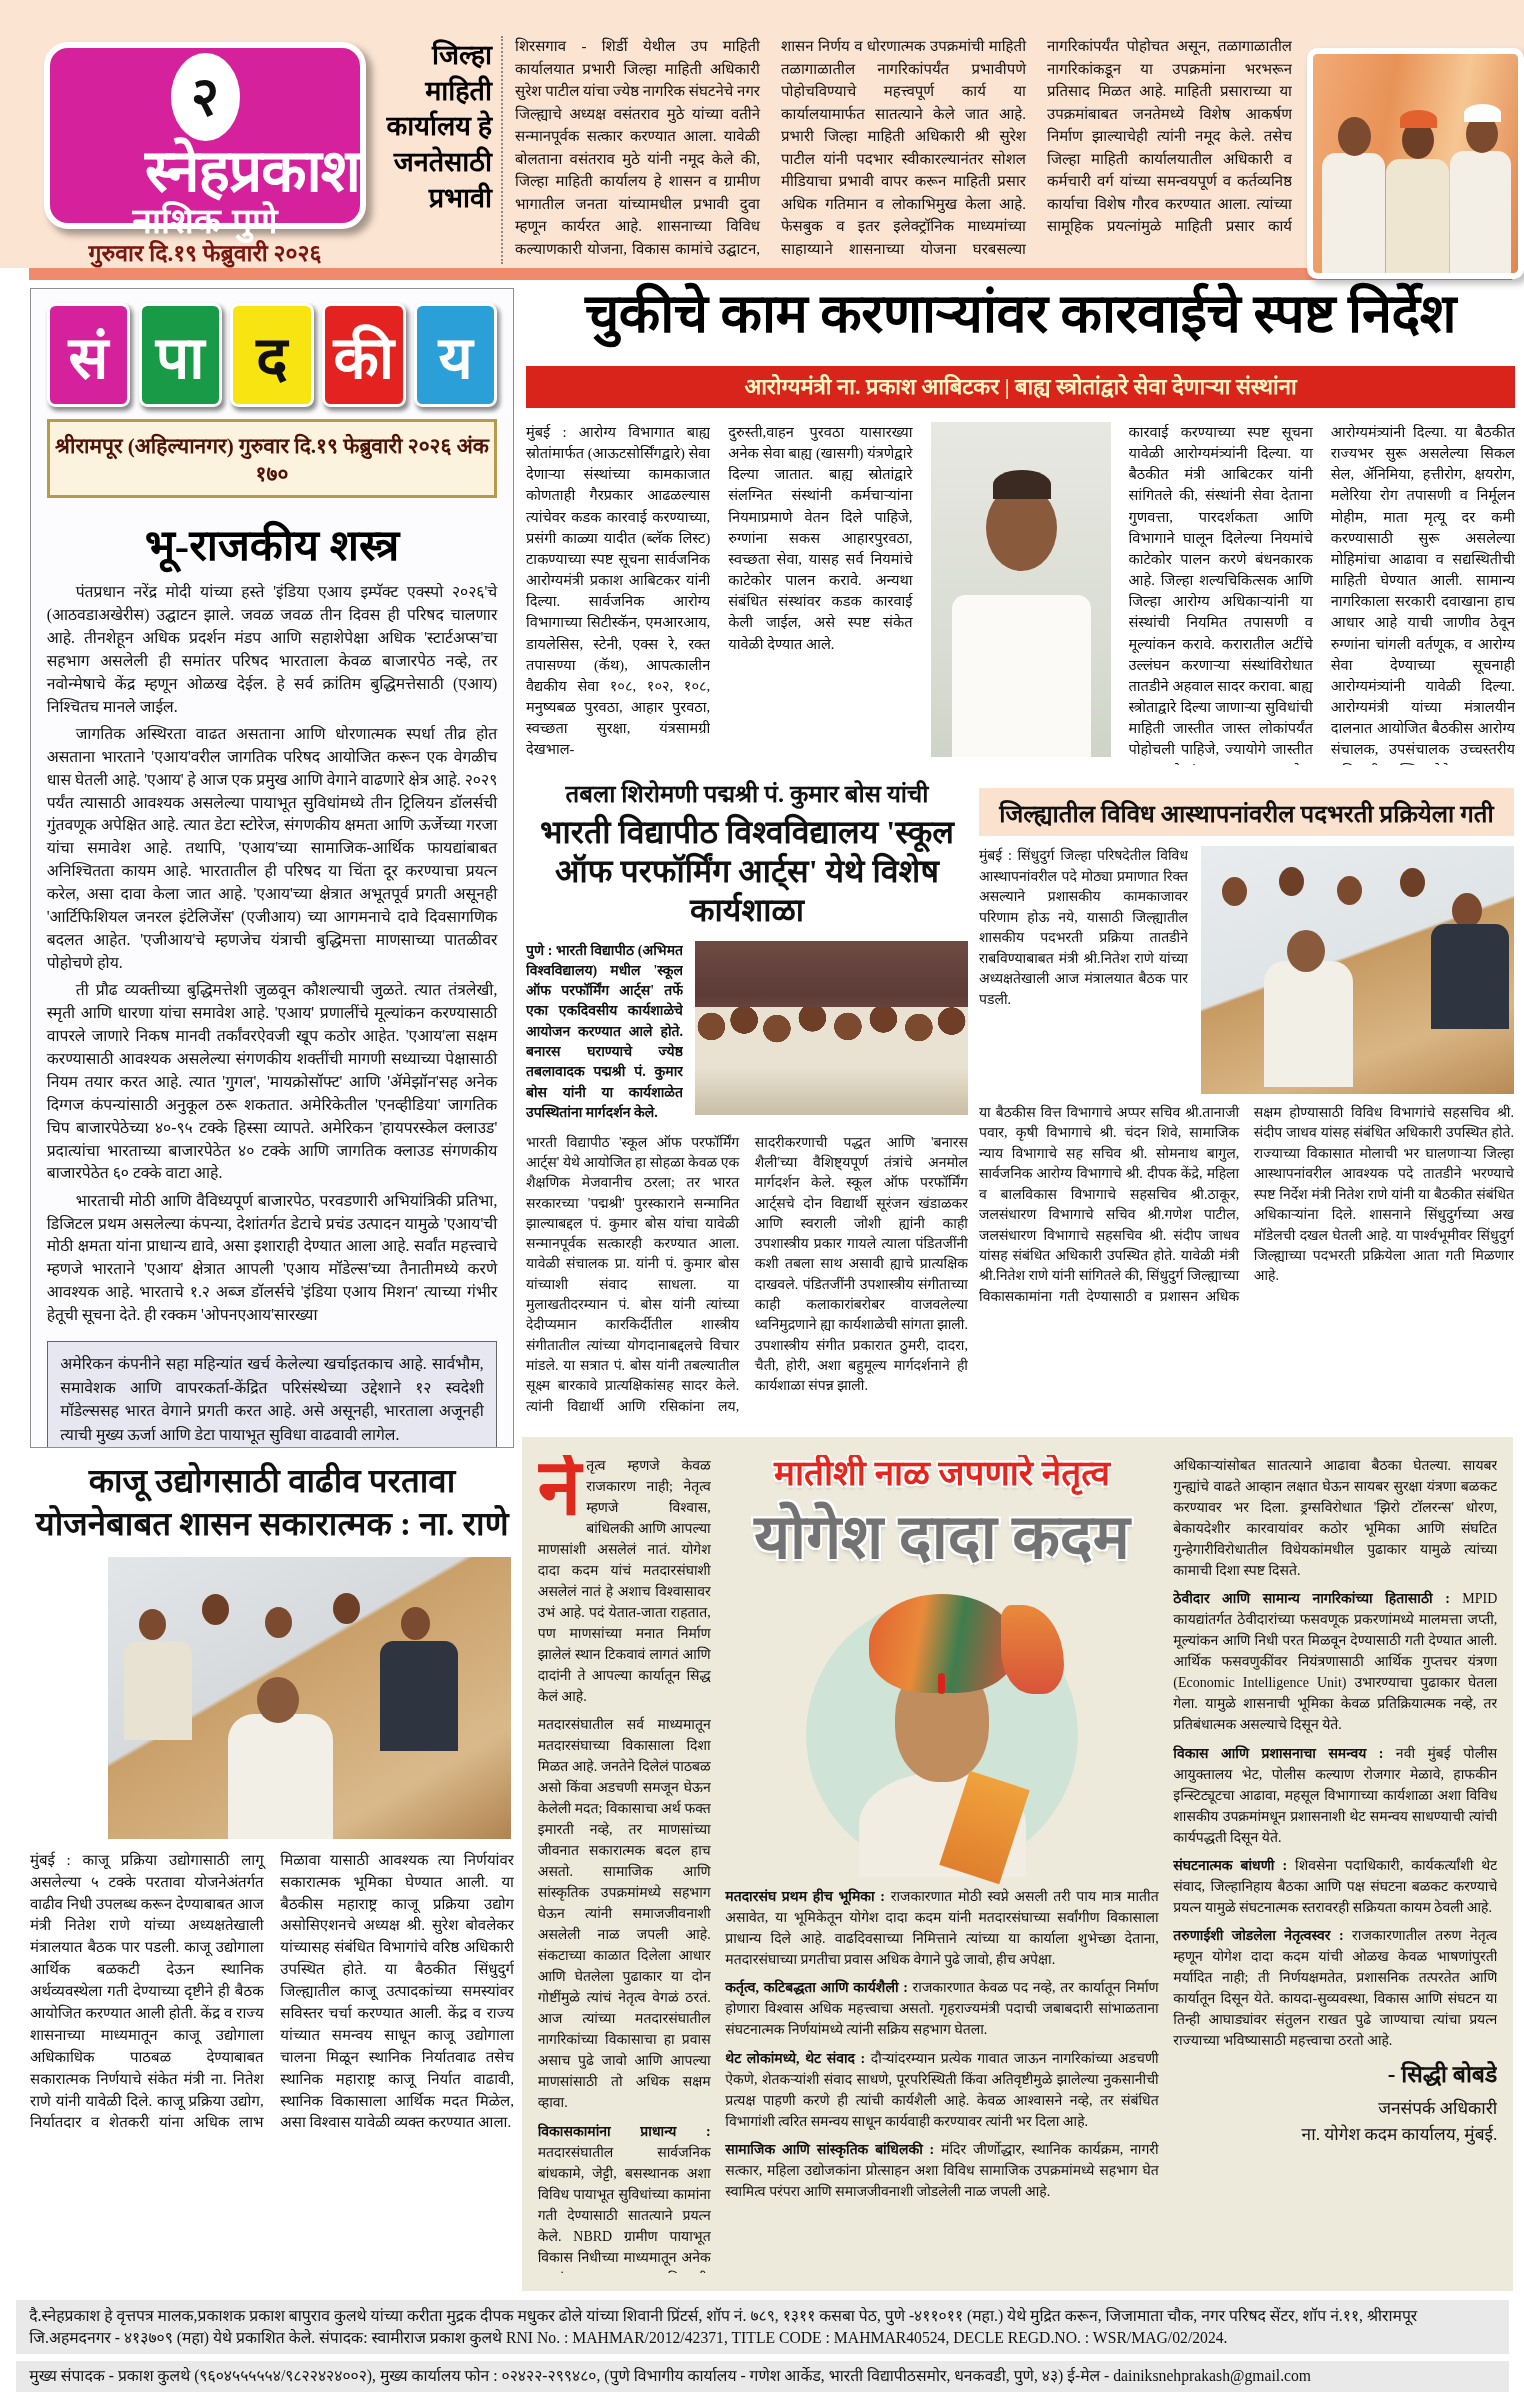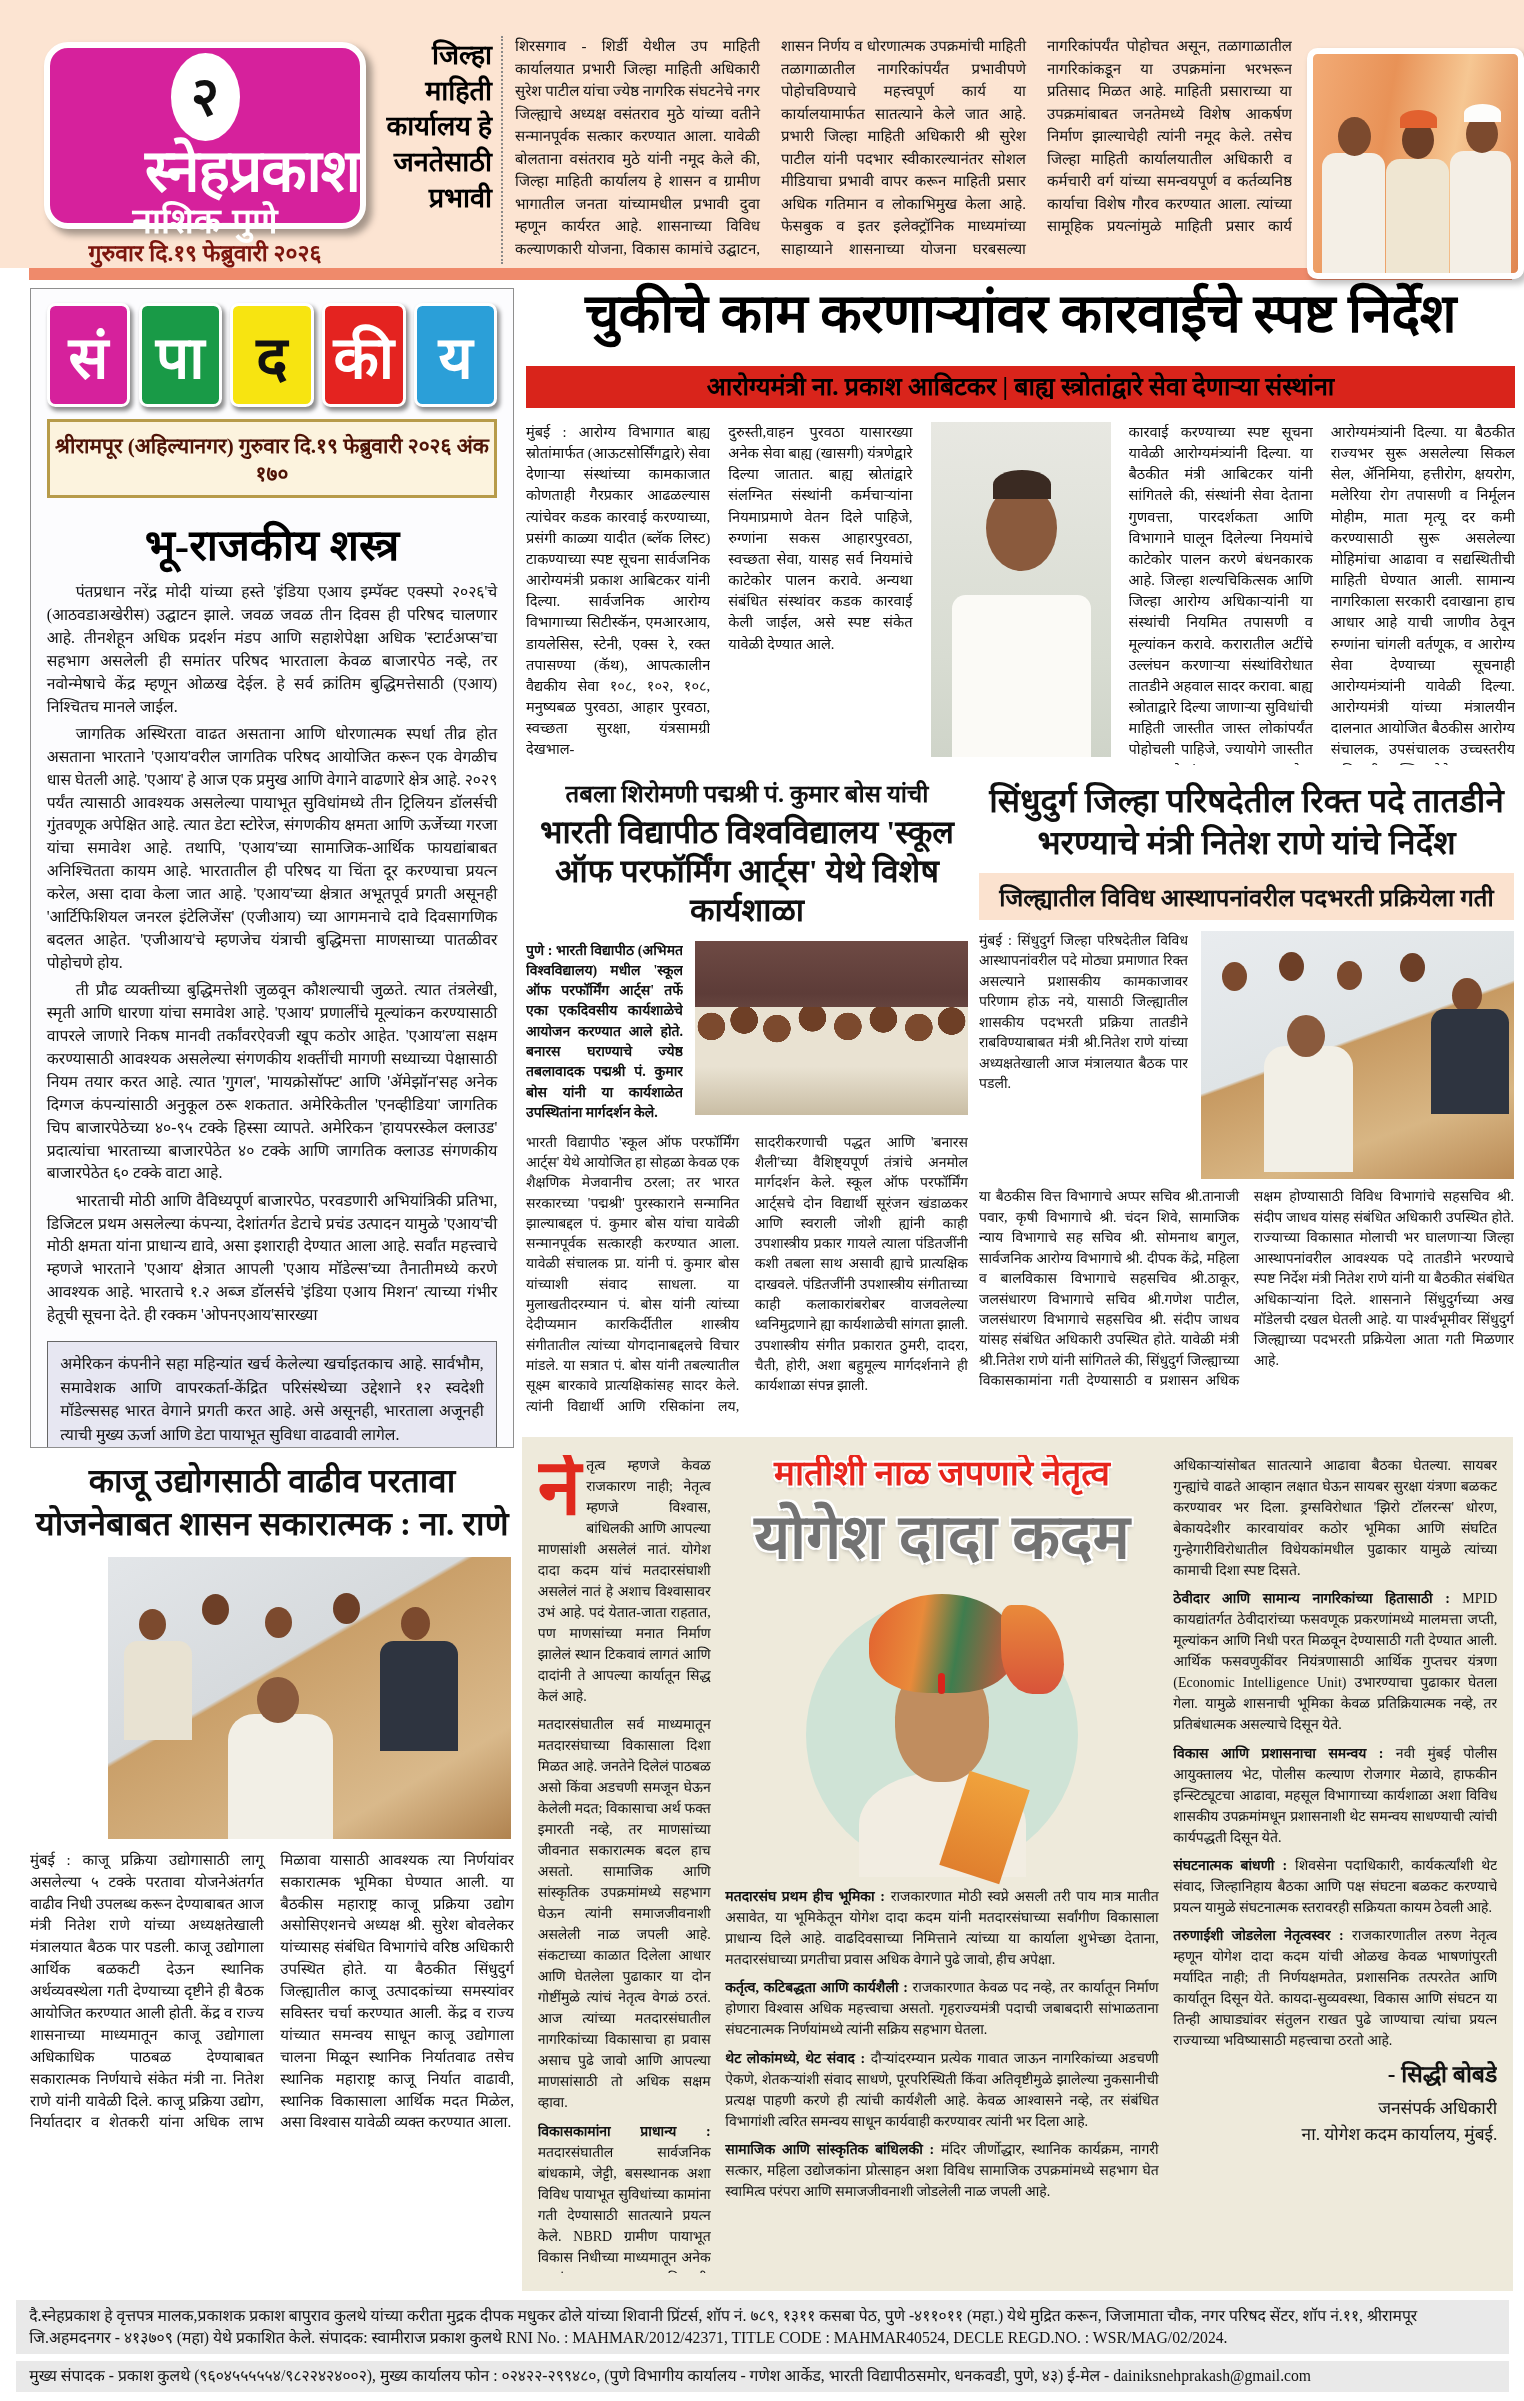--- a/index.html
+++ b/index.html
@@ -45,21 +45,21 @@
   .tile{width:80px;height:98px;border:3.1px solid #fff;border-radius:8.4px;box-shadow:2.6px 3.1px 4.7px rgba(0,0,0,.45);display:flex;align-items:center;justify-content:center;font-size:59px;font-weight:900;color:#fff;}
   .t0{background:#d6219c}.t1{background:#199a47}.t2{background:#f7e411;color:#111 !important}.t3{background:#e42320}.t4{background:#2b9fd8}
   .estrip{margin-top:12.6px;border:3.1px solid #b79b4a;background:#fcf3de;padding:8.4px 3.1px;text-align:center;font-size:21px;font-weight:bold;color:#4e1206;}
   .etitle{margin:15.7px 0 8.4px;text-align:center;font-size:43px;font-weight:900;color:#000;}
   .ebody{font-size:15.7px;line-height:1.46;text-align:justify;}
   .ebody p{margin:0 0 4.2px;text-indent:29px;}
   .ebox{margin-top:13.6px;border:1.6px solid #666;background:#e7e7f2;padding:10.5px 12.6px;font-size:15.7px;line-height:1.5;text-align:justify;}
 
   
   .mhead{position:absolute;left:526px;top:286px;width:989px;text-align:center;font-size:54px;font-weight:900;letter-spacing:-0.5px;color:#000;line-height:1.05;}
-  .redbar{position:absolute;left:526px;top:366px;width:989px;height:42px;background:#d9241b;color:#000000;font-size:25px;font-weight:bold;text-align:center;line-height:42px;}
+  .redbar{position:absolute;left:526px;top:366px;width:989px;height:42px;background:#d9241b;color:#fef9c3;font-size:22px;font-weight:bold;text-align:center;line-height:42px;}
   .mbody{position:absolute;left:526px;top:422px;width:989px;height:343px;display:flex;gap:18px;overflow:hidden;}
   .mcol{flex:1;font-size:14.6px;line-height:1.45;text-align:justify;overflow:hidden;}
 
   
   .tabla{position:absolute;left:526px;top:780px;width:442px;height:650px;overflow:hidden;}
   .tkick{text-align:center;font-size:24px;font-weight:900;line-height:1.2;}
   .thead{text-align:center;font-size:32px;font-weight:900;line-height:1.22;margin-top:4.2px;}
   .trow{display:flex;gap:11.5px;margin-top:10.5px;}
   .trow .tc1{width:157px;font-size:14px;line-height:1.45;text-align:justify;overflow:hidden;font-weight:bold;}
   .trow .photo{flex:1;height:174px;}
@@ -179,21 +179,20 @@
     <div class="trow">
       <div class="tc1">पुणे : भारती विद्यापीठ (अभिमत विश्वविद्यालय) मधील 'स्कूल ऑफ परफॉर्मिंग आर्ट्स' तर्फे एका एकदिवसीय कार्यशाळेचे आयोजन करण्यात आले होते. बनारस घराण्याचे ज्येष्ठ तबलावादक पद्मश्री पं. कुमार बोस यांनी या कार्यशाळेत उपस्थितांना मार्गदर्शन केले.</div>
       <div class="photo ph-tabla">
         <span class="crowd"></span>
       </div>
     </div>
     <div class="tbody2">भारती विद्यापीठ 'स्कूल ऑफ परफॉर्मिंग आर्ट्स' येथे आयोजित हा सोहळा केवळ एक शैक्षणिक मेजवानीच ठरला; तर भारत सरकारच्या 'पद्मश्री' पुरस्काराने सन्मानित झाल्याबद्दल पं. कुमार बोस यांचा यावेळी सन्मानपूर्वक सत्कारही करण्यात आला. यावेळी संचालक प्रा. यांनी पं. कुमार बोस यांच्याशी संवाद साधला. या मुलाखतीदरम्यान पं. बोस यांनी त्यांच्या देदीप्यमान कारकिर्दीतील शास्त्रीय संगीतातील त्यांच्या योगदानाबद्दलचे विचार मांडले. या सत्रात पं. बोस यांनी तबल्यातील सूक्ष्म बारकावे प्रात्यक्षिकांसह सादर केले. त्यांनी विद्यार्थी आणि रसिकांना लय, सादरीकरणाची पद्धत आणि 'बनारस शैली'च्या वैशिष्ट्यपूर्ण तंत्रांचे अनमोल मार्गदर्शन केले. स्कूल ऑफ परफॉर्मिंग आर्ट्सचे दोन विद्यार्थी सूरंजन खंडाळकर आणि स्वराली जोशी ह्यांनी काही उपशास्त्रीय प्रकार गायले त्याला पंडितजींनी कशी तबला साथ असावी ह्याचे प्रात्यक्षिक दाखवले. पंडितजींनी उपशास्त्रीय संगीताच्या काही कलाकारांबरोबर वाजवलेल्या ध्वनिमुद्रणाने ह्या कार्यशाळेची सांगता झाली. उपशास्त्रीय संगीत प्रकारात ठुमरी, दादरा, चैती, होरी, अशा बहुमूल्य मार्गदर्शनाने ही कार्यशाळा संपन्न झाली.</div>
   </div>
 
   <div class="sind">
-    <div class="shead">सिंधुदुर्ग जिल्हा परिषदेतील रिक्त पदे तातडीने भरण्याचे मंत्री नितेश राणे यांचे निर्देश</div>
     <div class="ssub">जिल्ह्यातील विविध आस्थापनांवरील पदभरती प्रक्रियेला गती</div>
     <div class="srow">
       <div class="sc1">मुंबई : सिंधुदुर्ग जिल्हा परिषदेतील विविध आस्थापनांवरील पदे मोठ्या प्रमाणात रिक्त असल्याने प्रशासकीय कामकाजावर परिणाम होऊ नये, यासाठी जिल्ह्यातील शासकीय पदभरती प्रक्रिया तातडीने राबविण्याबाबत मंत्री श्री.नितेश राणे यांच्या अध्यक्षतेखाली आज मंत्रालयात बैठक पार पडली.</div>
       <div class="photo ph-meet">
         <span class="p-head" style="left:21px;top:31px;width:25px;height:29px;"></span>
         <span class="p-head" style="left:78px;top:21px;width:25px;height:29px;background:#6d3f27;"></span>
         <span class="p-head" style="left:136px;top:30px;width:25px;height:29px;"></span>
         <span class="p-head" style="left:199px;top:22px;width:25px;height:29px;background:#6d3f27;"></span>
         <span class="p-head" style="left:251px;top:47px;width:30px;height:35px;"></span>
         <span class="p-torso" style="left:230px;top:78px;width:78px;height:105px;background:#2e3440;"></span>

